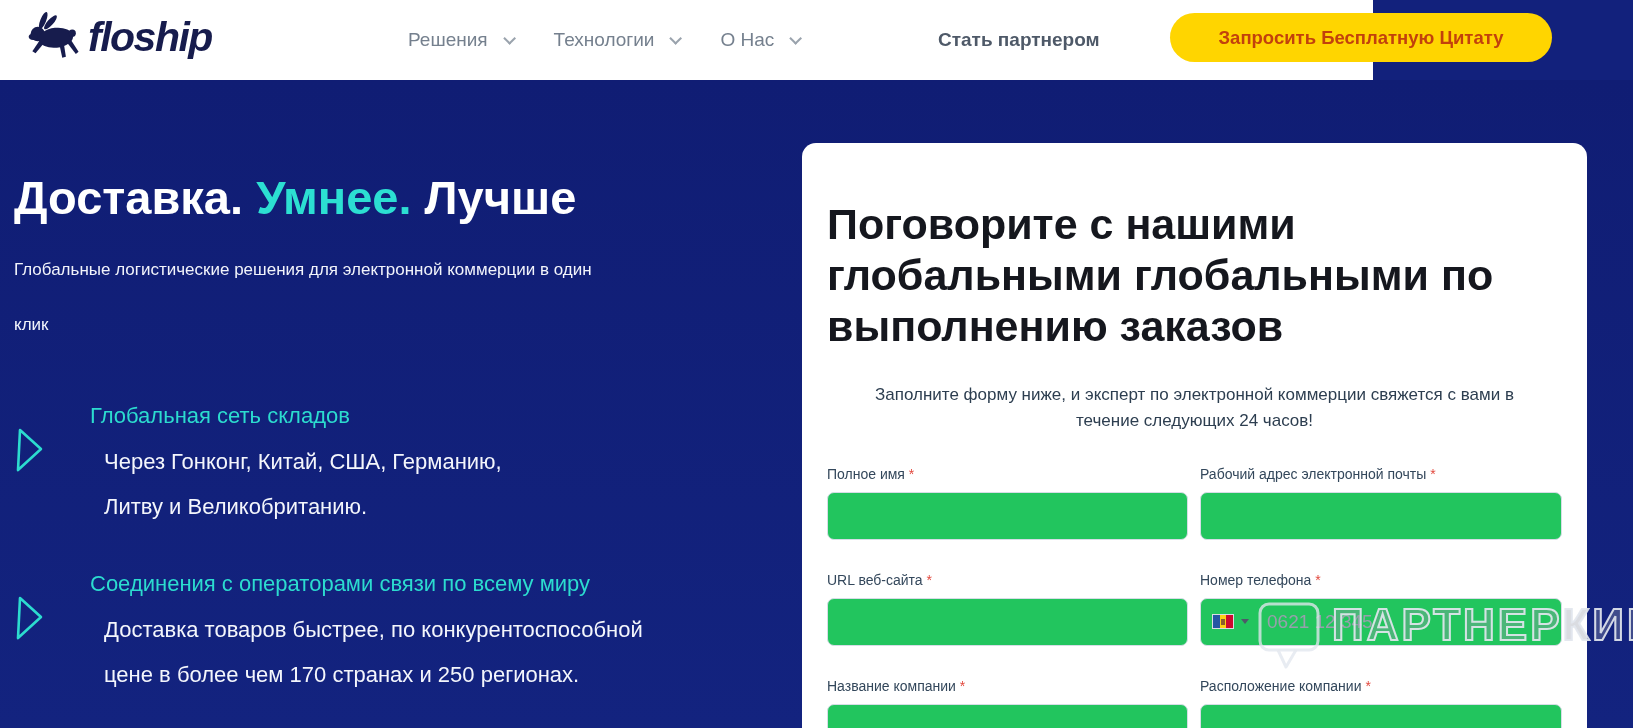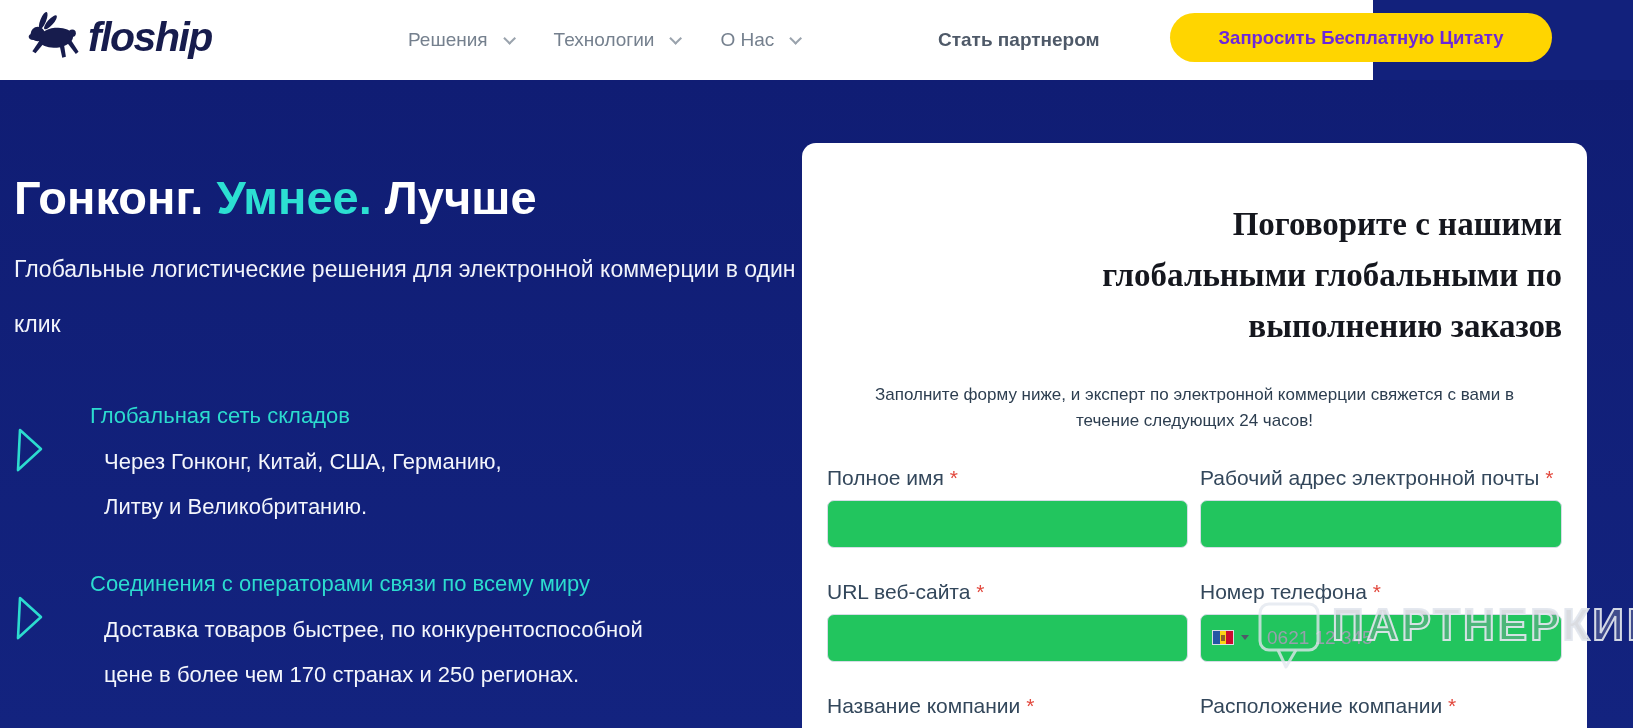--- a/index.html
+++ b/index.html
@@ -9,40 +9,40 @@
 
   
   .header { position:absolute; left:0; top:0; width:1373px; height:80px; background:#ffffff; z-index:3; }
   .logo { position:absolute; left:26px; top:10px; display:flex; align-items:center; cursor:pointer; }
   .logo svg { width:58px; height:50px; }
   .logo-text { font-size:41px; font-weight:800; font-style:italic; color:#171c4d; letter-spacing:-1.5px; margin-left:4px; }
   .nav { position:absolute; left:408px; top:0; height:80px; display:flex; align-items:center; gap:42px; }
   .nav-item { display:flex; align-items:center; gap:15px; font-size:19px; color:#75808e; cursor:pointer; }
   .chev { width:9px; height:9px; border-right:2px solid #9aa3ad; border-bottom:2px solid #9aa3ad; transform:rotate(45deg) translateY(-3px); }
   .partner-link { position:absolute; left:938px; top:0; height:80px; display:flex; align-items:center; font-size:19px; font-weight:600; color:#4e5968; cursor:pointer; }
-  .cta-btn { position:absolute; left:1170px; top:13px; width:382px; height:49px; border:none; border-radius:25px; background:#ffd500; color:#6d28d9; font-family:"Liberation Sans",sans-serif; font-size:18.5px; font-weight:700; cursor:pointer; }
+  .cta-btn { position:absolute; left:1170px; top:13px; width:382px; height:49px; border:none; border-radius:25px; background:#ffd500; color:#c2410c; font-family:"Liberation Sans",sans-serif; font-size:18.5px; font-weight:700; cursor:pointer; }
 
   
   .hero-bg { position:absolute; left:0; top:80px; width:1633px; height:648px; background:linear-gradient(180deg,#101d74 0%, #13237f 100%); }
   .hero-title { position:absolute; left:14px; top:170px; font-size:47px; font-weight:700; color:#ffffff; white-space:nowrap; }
   .hero-title .accent { color:#2cdfd2; }
-  .hero-sub { position:absolute; left:14px; top:242px; font-size:23px; color:#f2f4fb; line-height:55px; }
+  .hero-sub { position:absolute; left:14px; top:242px; font-size:17px; color:#f2f4fb; line-height:55px; }
   .bullet { position:absolute; left:0; width:720px; }
   .bullet-1 { top:403px; }
   .bullet-2 { top:571px; }
   .bullet .arrow { position:absolute; left:16px; top:24px; }
   .bullet-title { position:absolute; left:90px; top:0; font-size:22px; color:#2cdccf; white-space:nowrap; }
   .bullet-body { position:absolute; left:104px; top:36px; font-size:22px; color:#f4f6fc; line-height:45px; white-space:nowrap; }
 
   
   .card { position:absolute; left:802px; top:143px; width:785px; height:640px; background:#ffffff; border-radius:14px; z-index:2; padding:56px 25px 0 25px; }
-  .card-title { text-align:right; font-size:33px; line-height:51px; font-weight:700; color:#15171e;font-family:Liberation Serif, serif; }
+  .card-title { text-align:left; font-size:43px; line-height:51px; font-weight:700; color:#15171e; }
   .card-sub { margin-top:30px; text-align:center; font-size:17px; line-height:26px; color:#2d3e50; }
   .form-grid { margin-top:32px; display:grid; grid-template-columns:361px 362px; column-gap:12px; row-gap:32px; }
-  .field label { display:block; font-size:21px; color:#33475b; margin-bottom:10px; }
+  .field label { display:block; font-size:14px; color:#33475b; margin-bottom:10px; }
   .req { color:#e2483d; }
   .tbox { width:100%; height:48px; border:1px solid #d6dde6; border-radius:7px; background:#22c55e; font-family:"Liberation Sans",sans-serif; font-size:19px; color:#33475b; padding:0 14px; outline:none; }
   .tbox::placeholder { color:#97a0ac; }
   .phone-wrap { position:relative; }
   .phone-wrap .tbox { padding-left:66px; }
   .flag-box { position:absolute; left:12px; top:16px; display:flex; align-items:center; gap:7px; cursor:pointer; }
   .flag { width:22px; height:15px; display:flex; border:1px solid #d9dde3; }
   .flag i { flex:1; }
   .flag .b { background:#2456a4; }
   .flag .y { background:#fcd116; position:relative; }
@@ -95,21 +95,21 @@
         <span>О Нас</span>
         <span class="chev"></span>
       </div>
     </div>
 
     <div class="partner-link">Стать партнером</div>
 
     <button class="cta-btn">Запросить Бесплатную Цитату</button>
   </div>
 
-  <div class="hero-title"><span>Гонконг. </span><span class="accent">Умнее.</span><span> Лучше</span></div>
+  <div class="hero-title"><span>Доставка. </span><span class="accent">Умнее.</span><span> Лучше</span></div>
 
   <div class="hero-sub">
     <div>Глобальные логистические решения для электронной коммерции в один</div>
     <div>клик</div>
   </div>
 
   <div class="bullet bullet-1">
     <span class="arrow">
       <svg width="28" height="46" viewBox="0 0 28 46">
           <path d="M4 3 L25 22 L2 43 Z" fill="none" stroke="#2cdccf" stroke-width="2.6" stroke-linejoin="round"></path>

